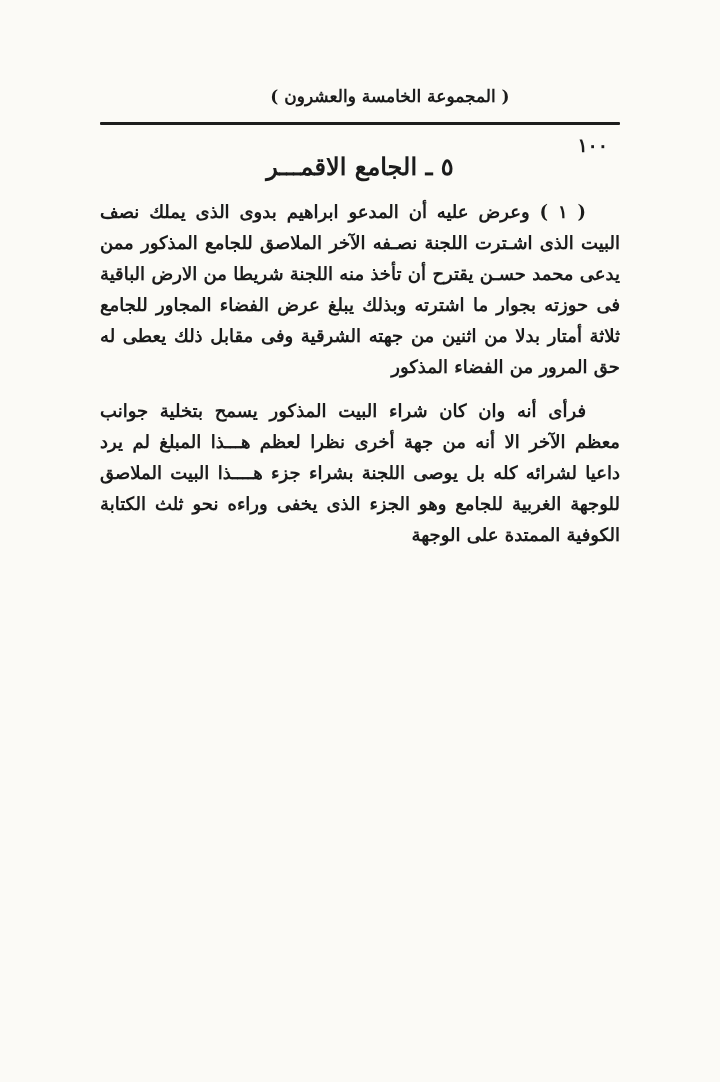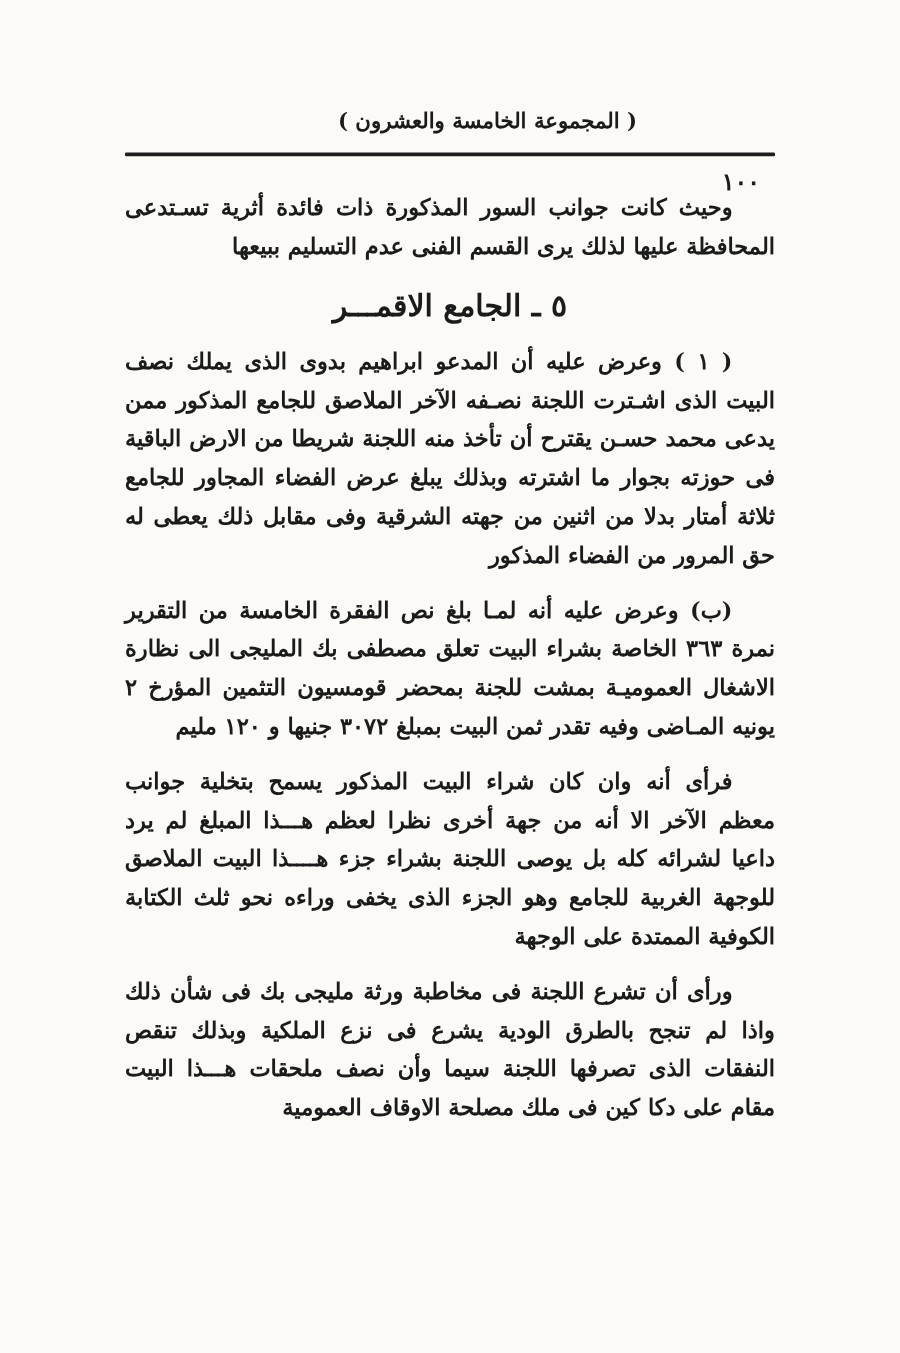--- a/index.html
+++ b/index.html
@@ -85,28 +85,25 @@
 
     <header class="page-header">
       <span class="header-title">( المجموعة الخامسة والعشرون )</span>
       <span class="page-number">١٠٠</span>
     </header>
 
     <div class="header-rule"></div>
 
     <main class="body-text">
 
-      <p class="para">وحيث كانت جوانب السور المذكورة ذات فائدة أثرية تسـتدعى المحافظة عليها لذلك يرى القسم الفنى عدم التسليم ببيعها</p>
 
       <h2 class="section-heading">٥ ـ الجامع الاقمـــر</h2>
 
       <p class="para">( ١ ) وعرض عليه أن المدعو ابراهيم بدوى الذى يملك نصف البيت الذى اشـترت اللجنة نصـفه الآخر الملاصق للجامع المذكور ممن يدعى محمد حسـن يقترح أن تأخذ منه اللجنة شريطا من الارض الباقية فى حوزته بجوار ما اشترته وبذلك يبلغ عرض الفضاء المجاور للجامع ثلاثة أمتار بدلا من اثنين من جهته الشرقية وفى مقابل ذلك يعطى له حق المرور من الفضاء المذكور</p>
 
 
-      <p class="para">(ب) وعرض عليه أنه لمـا بلغ نص الفقرة الخامسة من التقرير نمرة ٣٦٣ الخاصة بشراء البيت تعلق مصطفى بك المليجى الى نظارة الاشغال العموميـة بمشت للجنة بمحضر قومسيون التثمين المؤرخ ٢ يونيه المـاضى وفيه تقدر ثمن البيت بمبلغ ٣٠٧٢ جنيها و ١٢٠ مليم</p>
 
       <p class="para">فرأى أنه وان كان شراء البيت المذكور يسمح بتخلية جوانب معظم الآخر الا أنه من جهة أخرى نظرا لعظم هـــذا المبلغ لم يرد داعيا لشرائه كله بل يوصى اللجنة بشراء جزء هــــذا البيت الملاصق للوجهة الغربية للجامع وهو الجزء الذى يخفى وراءه نحو ثلث الكتابة الكوفية الممتدة على الوجهة</p>
 
-      <p class="para">ورأى أن تشرع اللجنة فى مخاطبة ورثة مليجى بك فى شأن ذلك واذا لم تنجح بالطرق الودية يشرع فى نزع الملكية وبذلك تنقص النفقات الذى تصرفها اللجنة سيما وأن نصف ملحقات هـــذا البيت مقام على دكا كين فى ملك مصلحة الاوقاف العمومية</p>
 
     </main>
   </div>
 </div>
 
 </body></html>

